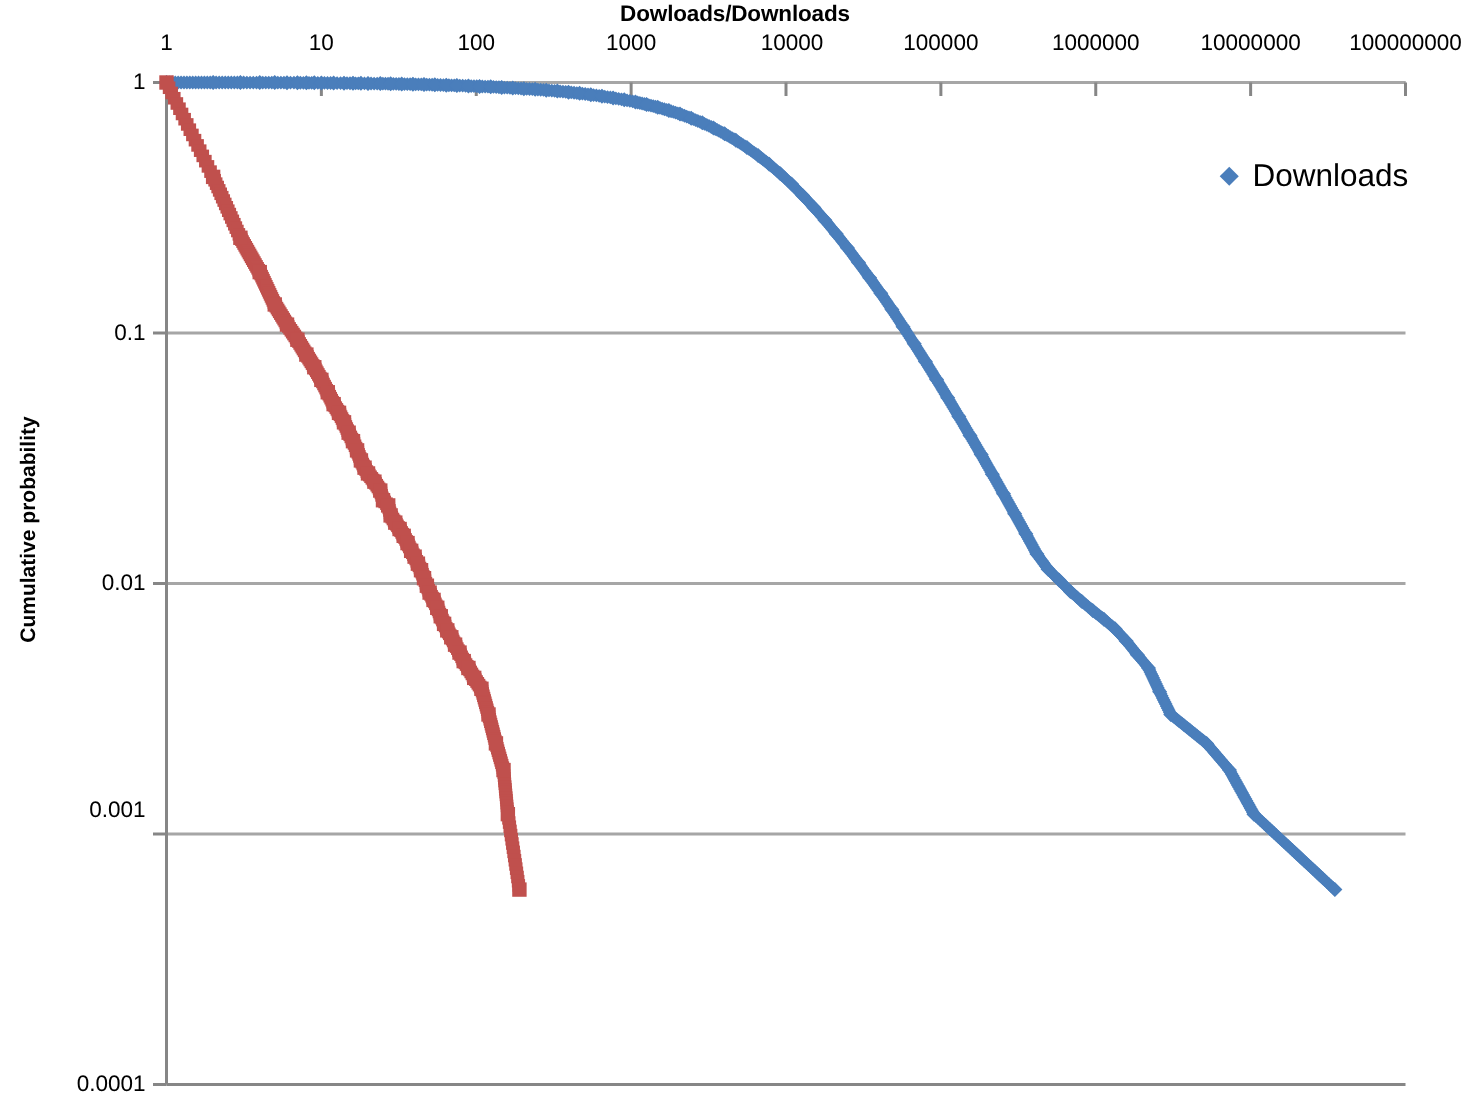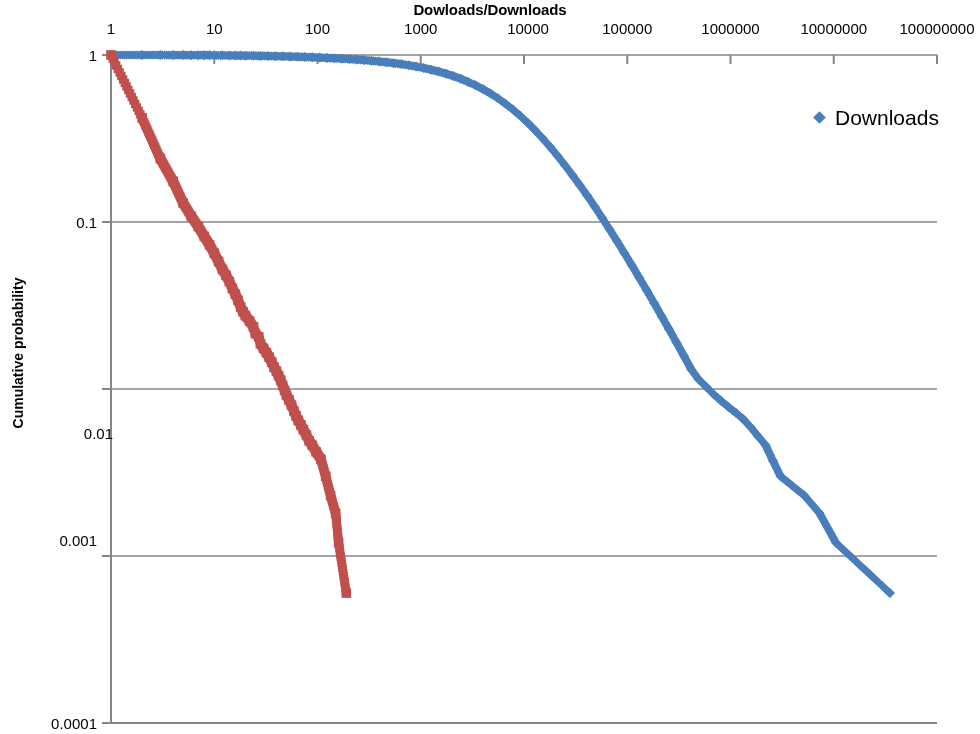--- a/index.html
+++ b/index.html
@@ -1276,21 +1276,21 @@
       <div class="x-tick-label" style="left: 420.75px;">1000</div>
       <div class="x-tick-label" style="left: 512px; margin-left: 16px;">10000</div>
       <div class="x-tick-label" style="left: 627.25px;">100000</div>
       <div class="x-tick-label" style="left: 730.5px;">1000000</div>
       <div class="x-tick-label" style="left: 833.75px;">10000000</div>
       <div class="x-tick-label" style="left: 937px; text-align: center;">100000000</div>
     </div>
   <div id="y-labels">
       <div class="y-tick-label" style="top: 55px; left: 0px; width: 97px;">1</div>
       <div class="y-tick-label" style="top: 222px; left: 0px; width: 97px;">0.1</div>
-      <div class="y-tick-label" style="top: 389px; left: 16px; width: 97px; margin-top: 44px;">0.01</div>
+      <div class="y-tick-label" style="top: 389px; left: 0px; width: 97px;">0.01</div>
       <div class="y-tick-label" style="top: 540px; left: 0px; width: 97px;">0.001</div>
       <div class="y-tick-label" style="top: 723px; left: 0px; width: 97px;">0.0001</div>
     </div>
 
   <div class="legend">
     <div class="legend-row">
       <span class="legend-marker">
         <span class="dia" id="lm0" style="background: rgb(74, 126, 187);"></span>
       </span>
       <span class="legend-label">Downloads</span>

